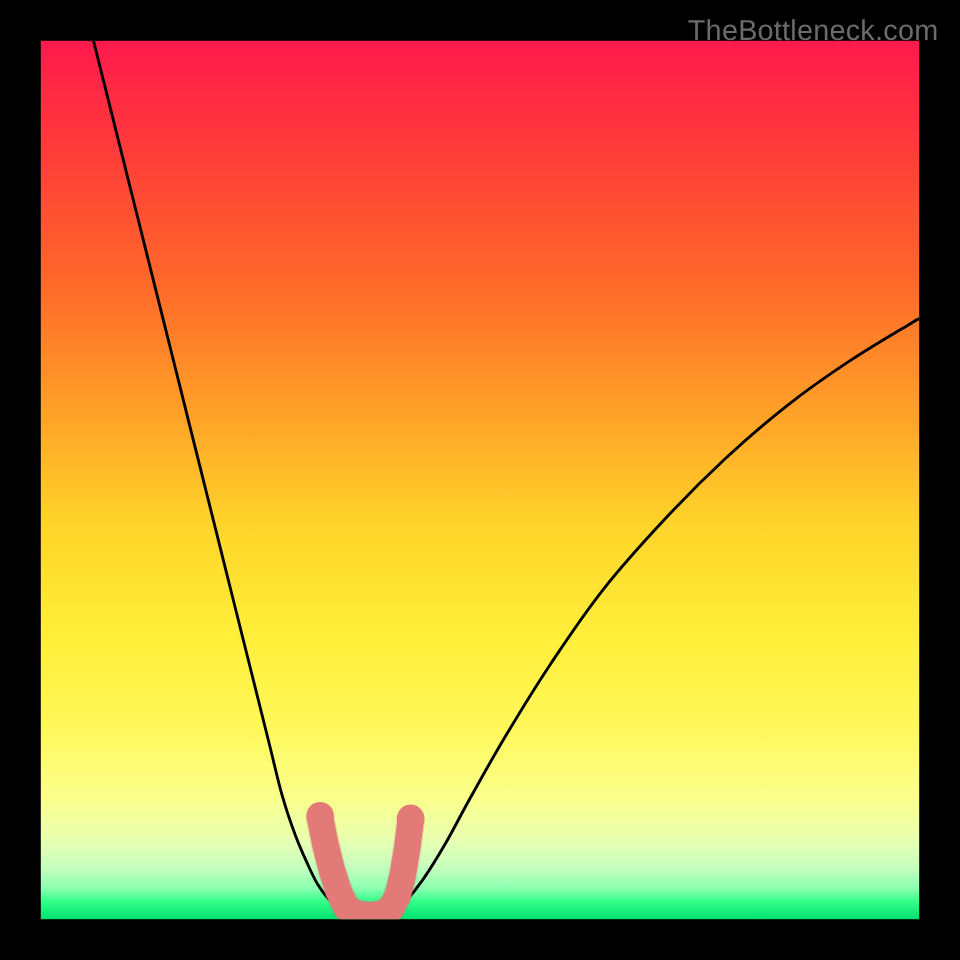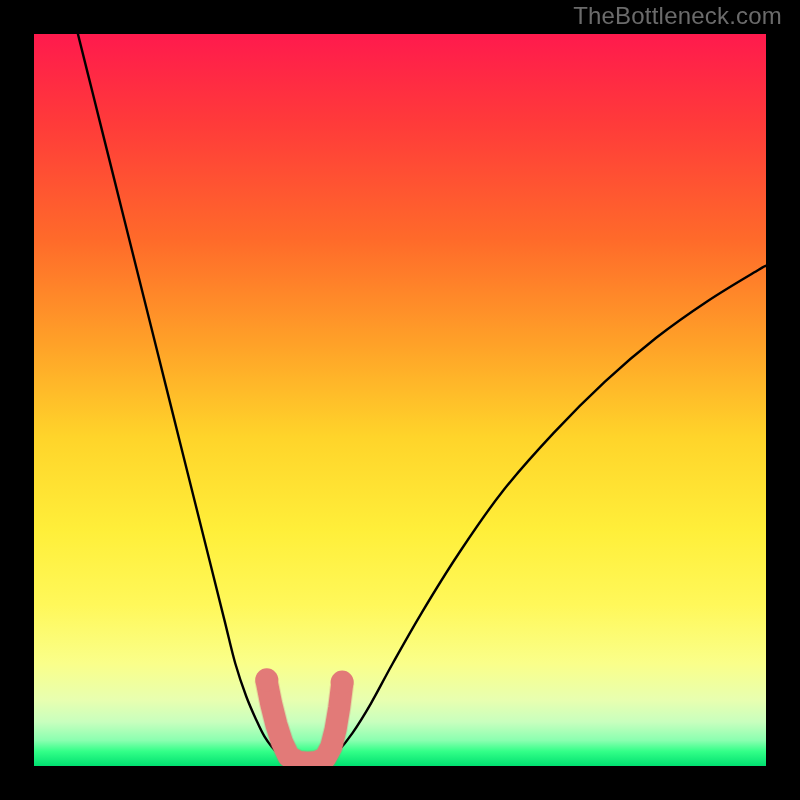--- a/index.html
+++ b/index.html
@@ -36,21 +36,21 @@
       #faff8a 86%,
       #e8ffb0 91%,
       #c8ffbe 94%,
       #8affb0 96.5%,
       #33ff88 98%,
       #00e070 100%
     );
   }
   .watermark {
     position: absolute;
-    top: 2px;
+    top: 12px;
     right: 18px;
     color: #6b6b6b;
     font-size: 24px;
     font-weight: 400;
     letter-spacing: 0.2px;
     user-select: none;
   }
   svg.curve {
     position: absolute;
     left: 0;

